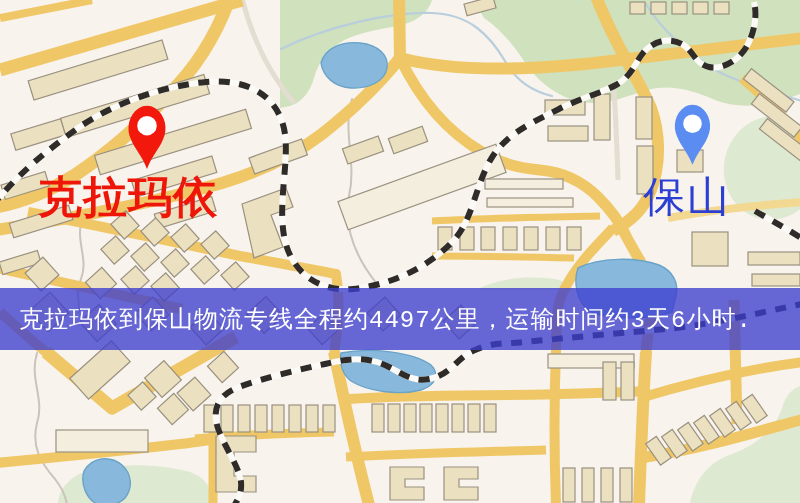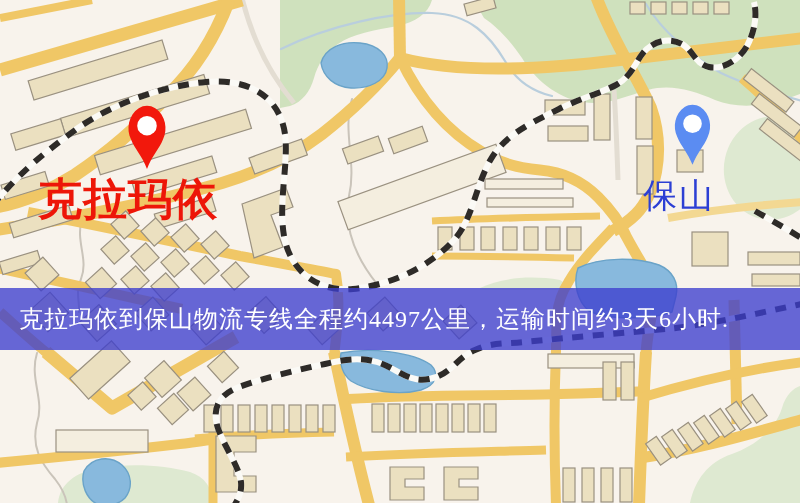--- a/index.html
+++ b/index.html
@@ -1,39 +1,39 @@
 <!DOCTYPE html>
 <html style="--origin-pin: #f2180c; --origin-label: #ed1608; --destination-pin: #5b8cf2; --destination-label: #2c3fd4; --banner-bg: rgba(60,62,206,0.78); --banner-text: #ffffff; --road-yellow: #f0c766; --road-yellow-light: #f3d892; --map-base: #f8f3ec; --park-green: #cfe1bd; --park-green-light: #dee9d1; --water-blue: #88b9dd; --building-fill: #ebe0c0; --building-stroke: #9a9180; --railway-dark: #2e2b28;"><head>
 <meta charset="utf-8">
 <style>
   html,body{margin:0;padding:0;background:#e9e9e9;}
   .stage{
     position:relative;width:800px;height:503px;overflow:hidden;
-    font-family:Liberation Serif, serif;
+    font-family:Liberation Mono, monospace;
     background:var(--map-base,#f8f3ec);
   }
   svg.map{position:absolute;left:0;top:0;}
   .parks path,.parks ellipse{fill:var(--park-green,#cfe1bd);stroke:none;}
   .parks .lt{fill:var(--park-green-light,#dfe9d3);}
   .streams path{fill:none;stroke:#b9cedd;stroke-width:2.2;stroke-linecap:round;}
   .streams .gray{stroke:#cac4ba;stroke-width:2;}
   .grayroads path{fill:none;stroke:#e3ddd2;stroke-width:5;}
   .roads path{fill:none;stroke:var(--road-yellow,#f0c766);stroke-linejoin:round;}
   .roads .lt{stroke:var(--road-yellow-light,#f6dc9a);}
   .water path{fill:var(--water-blue,#88b9dd);stroke:#6aa3c8;stroke-width:1.4;}
   .buildings rect,.buildings path{fill:var(--building-fill,#ebe0c0);stroke:var(--building-stroke,#9a9180);stroke-width:1.2;}
   .buildings .bl{fill:#f4eedf;}
   .rb{fill:none;stroke:#fbfaf6;stroke-width:6;}
   .rd{fill:none;stroke:var(--railway-dark,#2e2b28);stroke-width:6;stroke-dasharray:11 9.5;}
   .marker-pin{position:absolute;}
   .pin-origin path{fill:var(--origin-pin,#f2180c);}
   .pin-destination path{fill:var(--destination-pin,#5b8cf2);}
   .map-label{position:absolute;white-space:nowrap;line-height:1;}
   .label-origin{left:38px;top:178px;font-size:44px;font-weight:700;letter-spacing:1px;color:var(--origin-label,#ed1608);}
-  .label-destination{left:643px;top:179px;font-size:34px;font-weight:400;letter-spacing:2px;color:var(--destination-label,#2c3fd4);}
+  .label-destination{left:643px;top:179px;font-size:42px;font-weight:400;letter-spacing:2px;color:var(--destination-label,#2c3fd4);}
   .banner{
     position:absolute;left:0;top:288px;width:800px;height:62px;
     background:var(--banner-bg,rgba(60,62,206,0.78));
     display:flex;align-items:center;box-sizing:border-box;padding-left:19px;
   }
   .banner span{color:var(--banner-text,#fff);font-size:24px;letter-spacing:1px;}
 </style>
 </head>
 <body>
 

